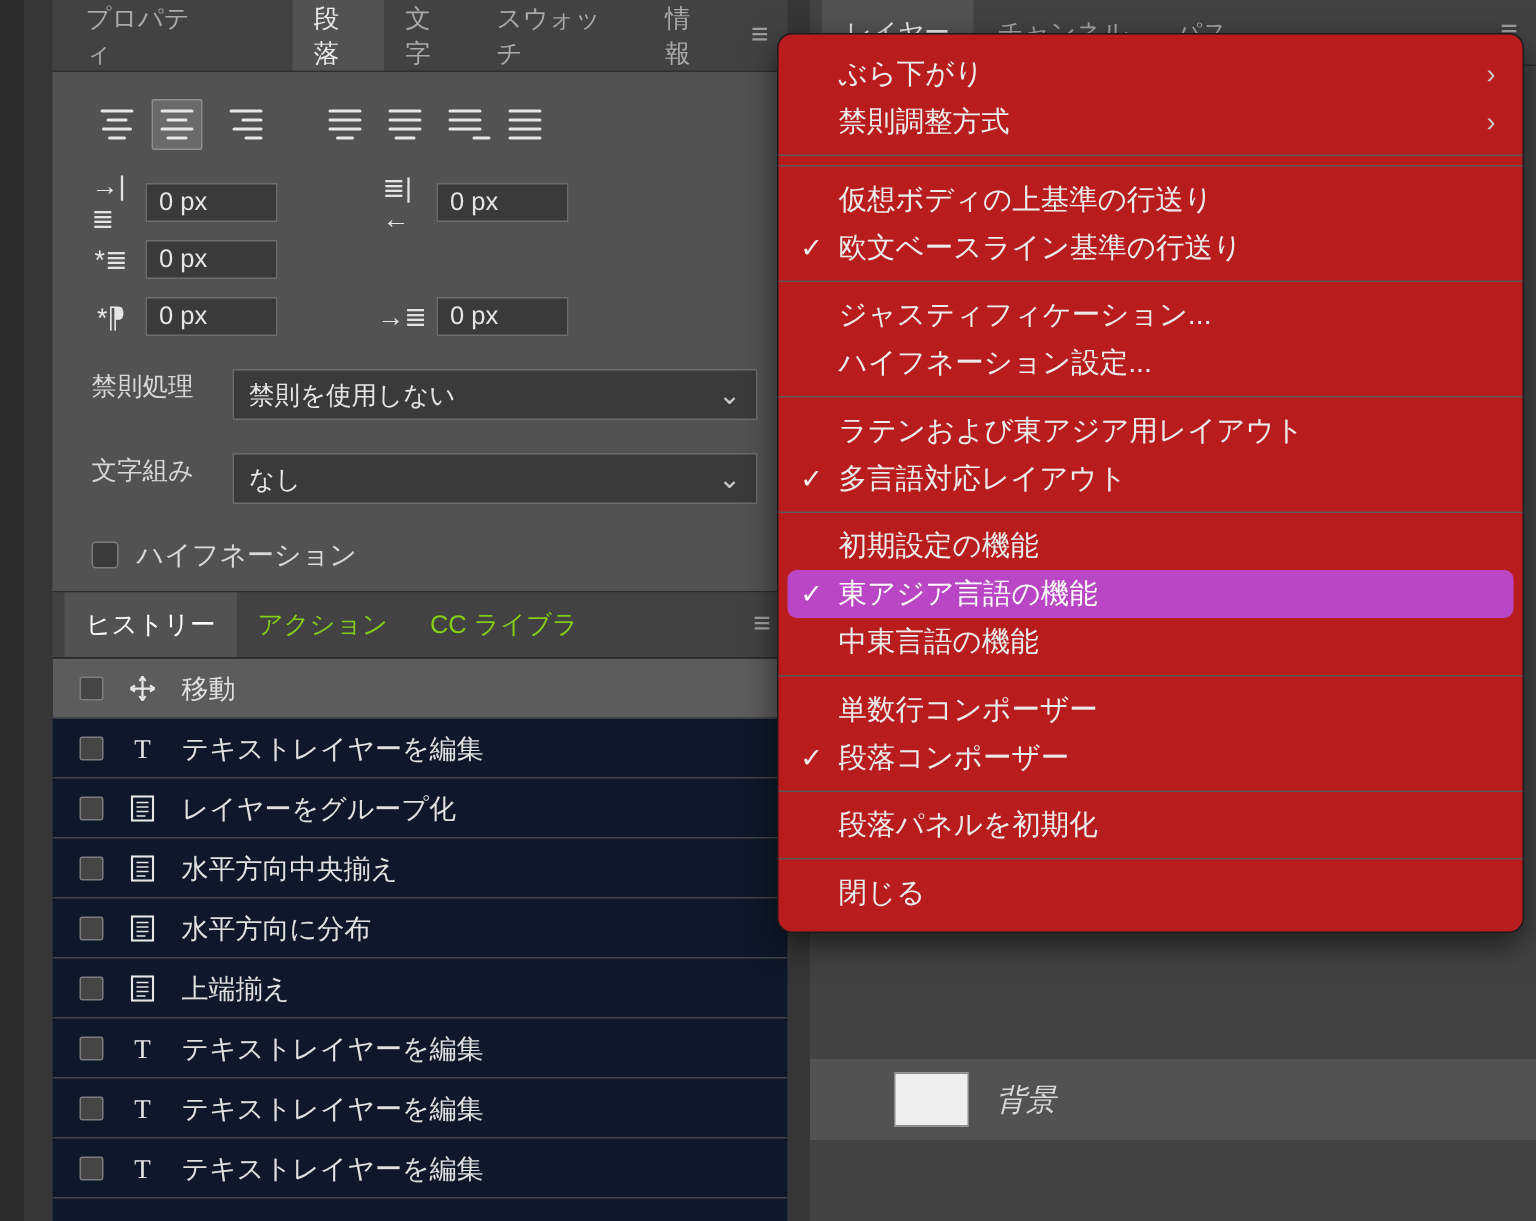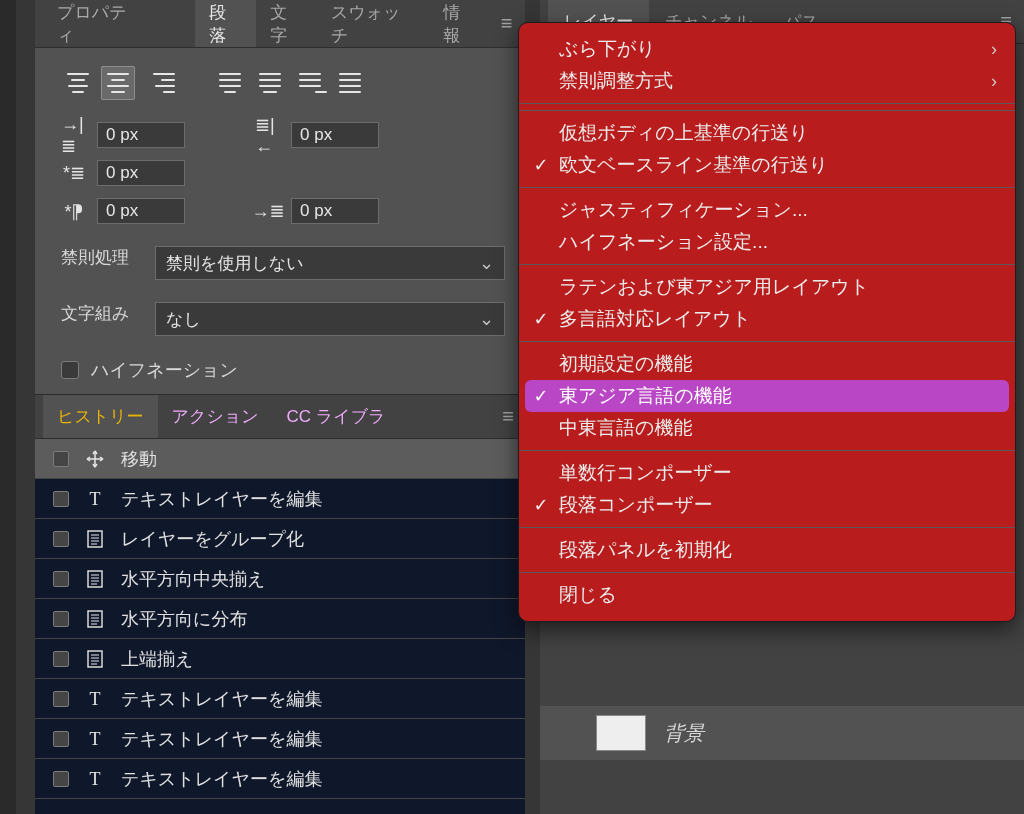--- a/index.html
+++ b/index.html
@@ -121,23 +121,23 @@
   .hist-tabs {
     height: 44px;
     background:#424242;
     display:flex; align-items:center;
     padding-left:8px;
     border-bottom:1px solid #2c2c2c;
   }
   .hist-tabs .tab {
     padding:0 14px; height:100%;
     display:flex; align-items:center;
-    font-size:17px; color:#f0abfc; cursor:pointer;
-  }
-  .hist-tabs .tab.active { background:#525252; color:#eab308; }
+    font-size:17px; color:#84cc16; cursor:pointer;
+  }
+  .hist-tabs .tab.active { background:#525252; color:#ffffff; }
   .hist-tabs .flyout {
     margin-left:auto; width:32px; text-align:center;
     color:#a0a0a0; font-size:20px; letter-spacing:2px;
   }
 
   .hist-list {
     flex:1; overflow:hidden;
     background:#0f172a;
   }
   .hist-row {

